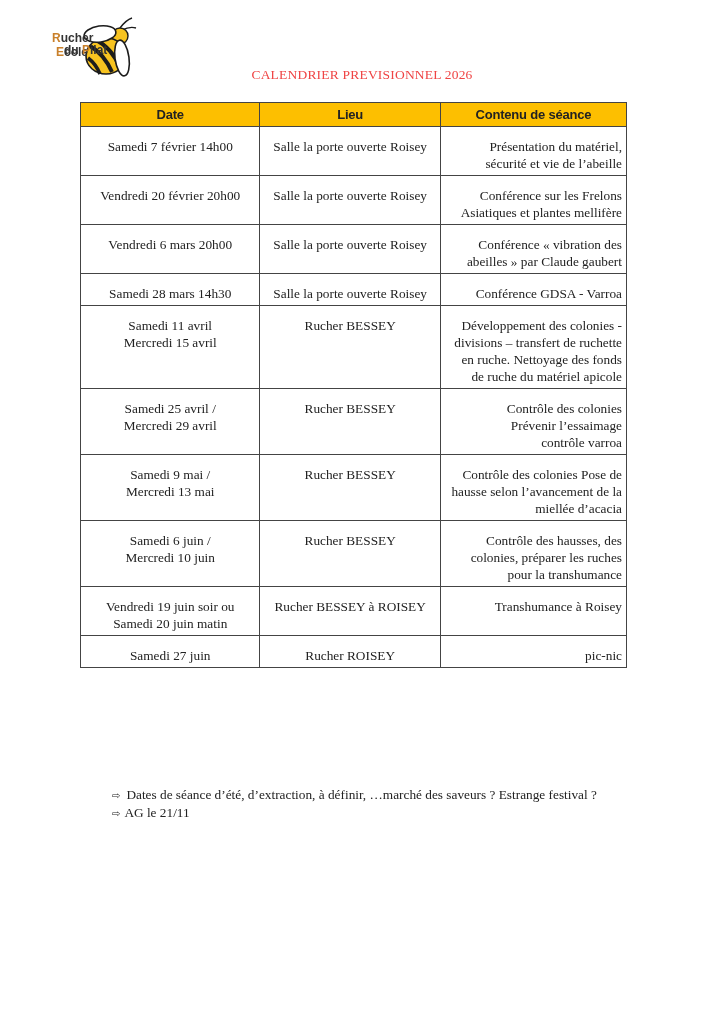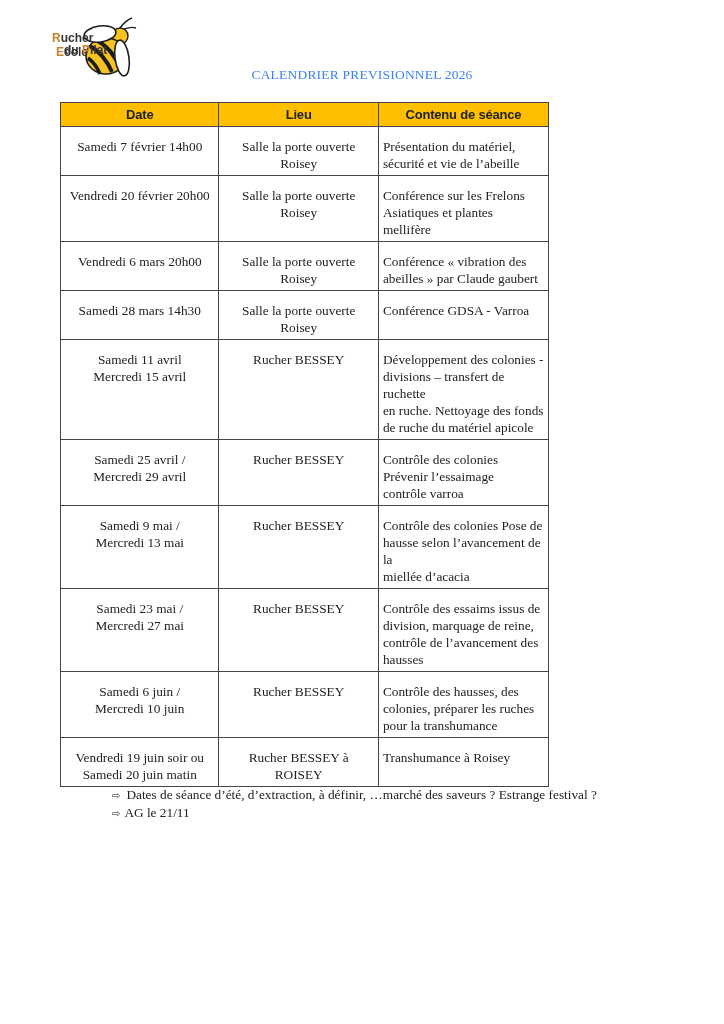--- a/index.html
+++ b/index.html
@@ -9,37 +9,37 @@
     }
     .logo { position: absolute; left: 44px; top: 16px; width: 96px; height: 66px; }
     .logo-text { position: absolute; font-family: "Liberation Sans", "DejaVu Sans", sans-serif; font-size: 12px; font-weight: bold; color: #333; line-height: 12px; }
     .logo-text .first { color: #c9802a; }
     .lt1 { left: 8px; top: 16px; }
     .lt2 { left: 12px; top: 30px; }
     .lt3 { left: 20px; top: 28px; }
     .bee { position: absolute; left: 38px; top: 0; }
     .title {
       position: absolute; top: 67px; left: 0; width: 724px; text-align: center;
-      font-size: 13.5px; letter-spacing: 0.2px; color: #3b82f6;
+      font-size: 13.5px; letter-spacing: 0.2px; color: #ef4444;
     }
     table {
-      position: absolute; left: 60px; top: 102px; width: 489px;
+      position: absolute; left: 80px; top: 102px; width: 547px;
       border-collapse: collapse; font-size: 13.3px; line-height: 17px;
     }
     th, td { border: 1px solid #444; vertical-align: top; padding: 0 4px 1px 4px; }
     th {
       background: #fdbf00; color: #222; font-family: "Liberation Sans", "DejaVu Sans", sans-serif;
       font-weight: bold; font-size: 13px; height: 23px; vertical-align: middle; text-align: center;
       padding: 0; letter-spacing: -0.2px;
     }
     col.c1 { width: 195px; } col.c2 { width: 196px; } col.c3 { width: 198px; }
     td { padding-top: 11px; padding-bottom: 3px; }
     td.date { text-align: center; }
     td.lieu { text-align: center; }
-    td.contenu { text-align: left; white-space: pre-line; }
+    td.contenu { text-align: right; white-space: pre-line; }
     td.date { white-space: pre-line; }
     .notes { position: absolute; left: 112px; top: 786px; font-size: 13.3px; line-height: 17px; }
     .note { display: flex; align-items: baseline; }
     .arrow { font-family: "DejaVu Sans", sans-serif; font-size: 10px; margin-right: 4px; }
     .note.first .arrow { margin-right: 6px; }
   </style>
 </head>
 <body>
 
 <div class="logo">
@@ -122,41 +122,37 @@
       </tr>
     <tr>
         <td class="date">Samedi 9 mai /
 Mercredi 13 mai</td>
         <td class="lieu">Rucher BESSEY</td>
         <td class="contenu">Contrôle des colonies Pose de
 hausse selon l’avancement de la
 miellée d’acacia</td>
       </tr>
     <tr>
-        <td class="date">Samedi 23 mai /
-Mercredi 27 mai</td>
-        <td class="lieu">Rucher BESSEY</td>
-        <td class="contenu">Contrôle des essaims issus de
-division, marquage de reine,
-contrôle de l’avancement des
-hausses</td>
-      </tr>
-    <tr>
         <td class="date">Samedi 6 juin /
 Mercredi 10 juin</td>
         <td class="lieu">Rucher BESSEY</td>
         <td class="contenu">Contrôle des hausses, des
 colonies, préparer les ruches
 pour la transhumance</td>
       </tr>
     <tr>
         <td class="date">Vendredi 19 juin  soir ou
 Samedi 20 juin matin</td>
         <td class="lieu">Rucher BESSEY à ROISEY</td>
         <td class="contenu">Transhumance à Roisey</td>
+      </tr>
+    <tr>
+        <td class="date">Samedi 27 juin</td>
+        <td class="lieu">Rucher ROISEY</td>
+        <td class="contenu">pic-nic</td>
       </tr>
   </tbody>
 </table>
 
 <div class="notes">
   <div class="note first">
     <span class="arrow">⇨</span>
     <span>Dates de séance d’été, d’extraction, à définir, …marché des saveurs ? Estrange festival ?</span>
   </div>
   <div class="note">

